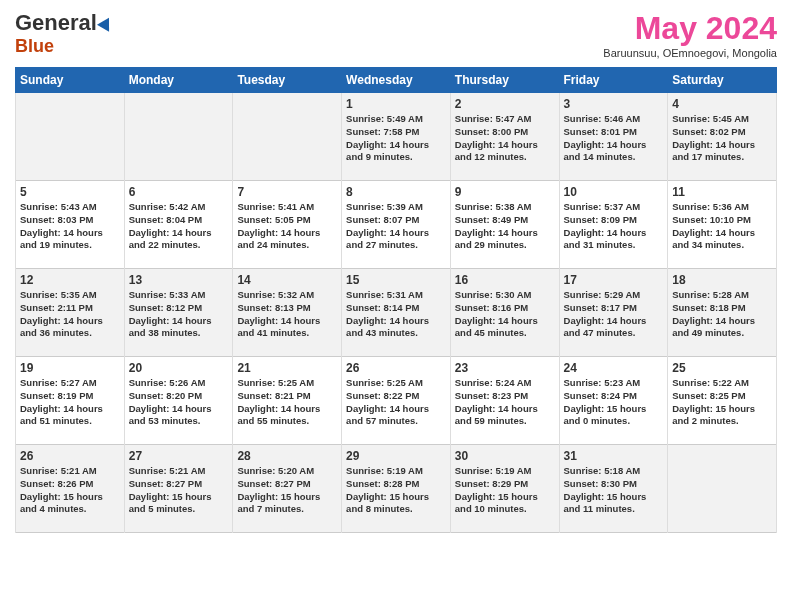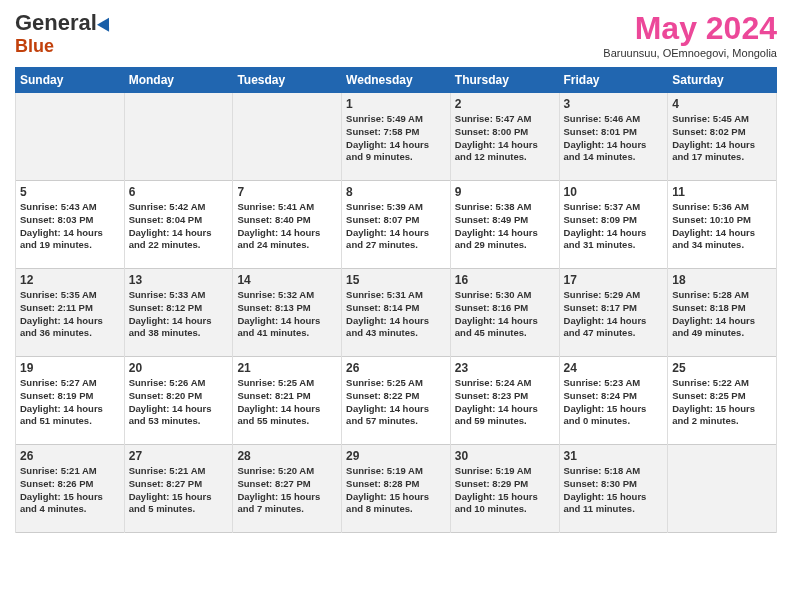--- a/index.html
+++ b/index.html
@@ -179,21 +179,21 @@
         <td>
           <span class="day-num">6</span>
           <div class="cell-content">Sunrise: 5:42 AM
 Sunset: 8:04 PM
 Daylight: 14 hours
 and 22 minutes.</div>
         </td>
         <td>
           <span class="day-num">7</span>
           <div class="cell-content">Sunrise: 5:41 AM
-Sunset: 8:40 PM
+Sunset: 5:05 PM
 Daylight: 14 hours
 and 24 minutes.</div>
         </td>
         <td>
           <span class="day-num">8</span>
           <div class="cell-content">Sunrise: 5:39 AM
 Sunset: 8:07 PM
 Daylight: 14 hours
 and 27 minutes.</div>
         </td>

